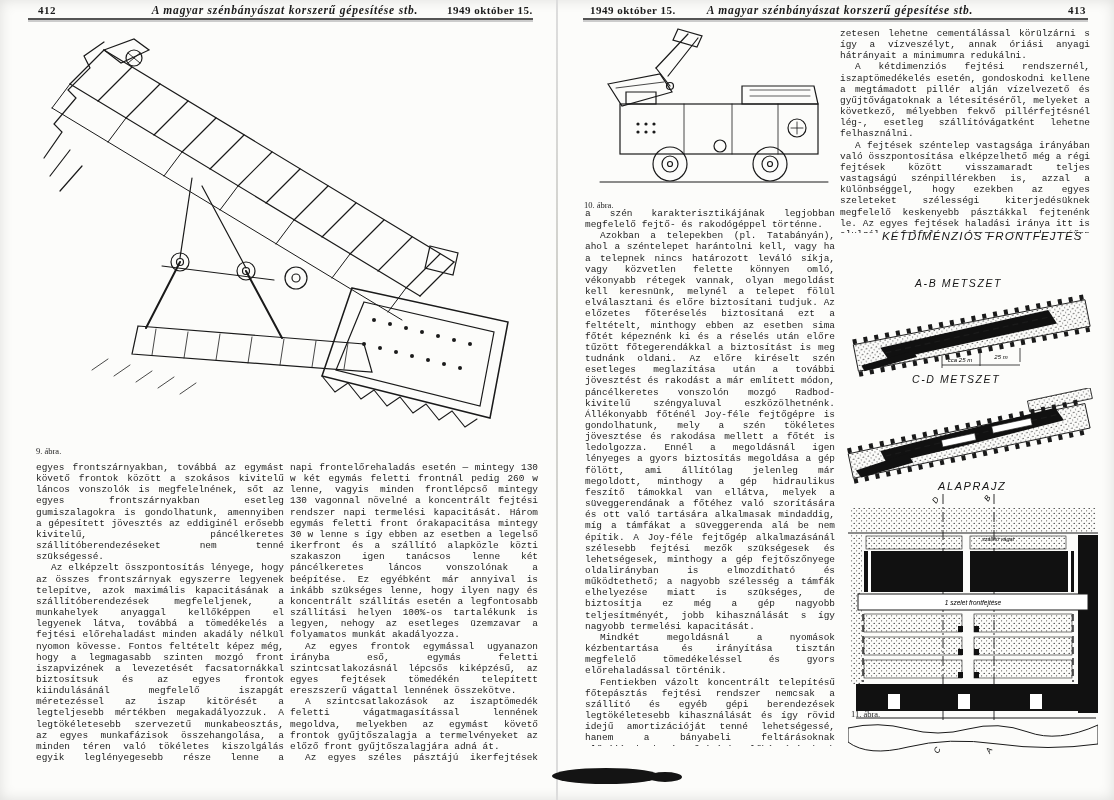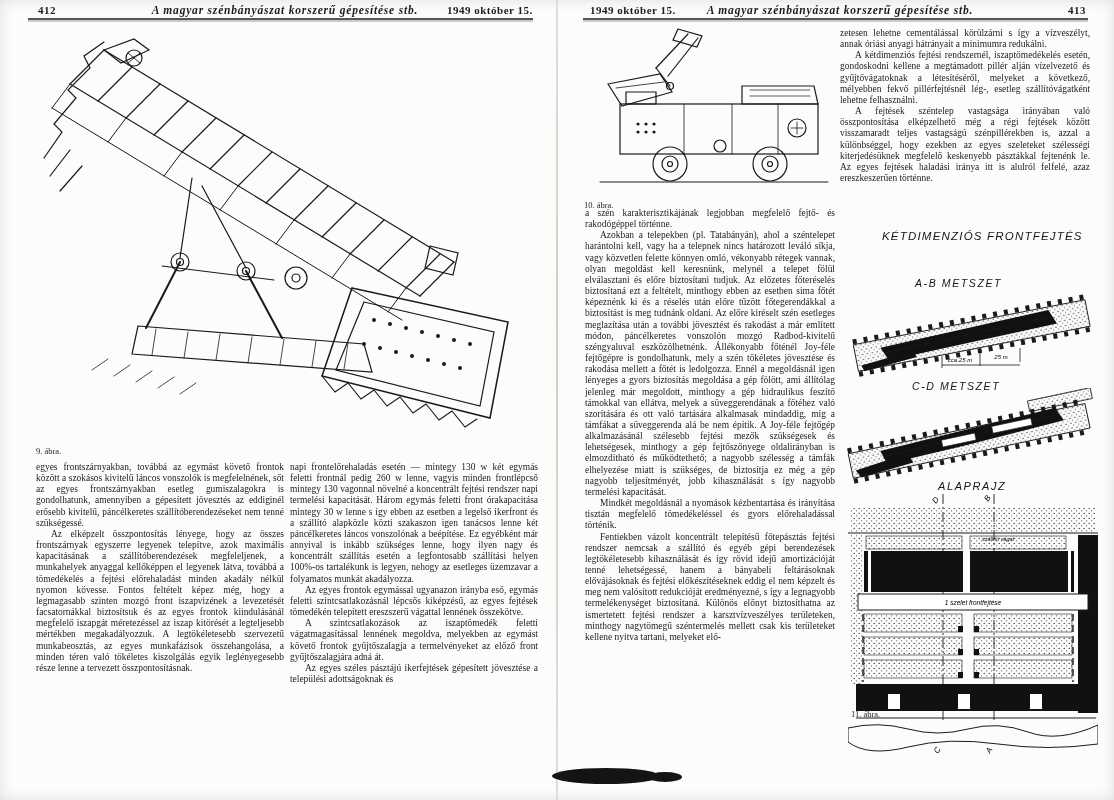--- a/index.html
+++ b/index.html
@@ -5,21 +5,21 @@
   html,body{margin:0;padding:0;background:#e8e8e4;}
   #canvas{position:relative;width:1114px;height:800px;background:#fcfcfa;overflow:hidden;
           box-shadow:inset 0 0 14px rgba(0,0,0,.12);font-family:"Liberation Serif",serif;color:#1c1c1c;}
   .gutter{position:absolute;left:556px;top:0;width:2px;height:800px;
           background:linear-gradient(180deg,#ddd,#cfcfc9 40%,#ddd);}
   .pnum,.pdate{position:absolute;top:4px;font:bold 11px "Liberation Serif",serif;letter-spacing:.5px;}
   .ptitle{position:absolute;top:4px;font:bold italic 11.5px "Liberation Serif",serif;letter-spacing:.8px;text-align:center;}
   .rule{position:absolute;height:2px;background:#555;box-shadow:0 2px 0 #ccc;}
   .figcap{position:absolute;font:8.5px "Liberation Serif",serif;color:#222;}
   .col{position:absolute;font-size:9.45px;line-height:11.15px;text-align:justify;overflow:hidden;}
-  .col p{margin:0;text-indent:15px;}
+  .col p{margin:0;text-indent:15px;font-family:Liberation Mono, monospace;}
   .col p.cont{text-indent:0;}
   .dlabel{position:absolute;font:italic 400 10.5px "Liberation Sans",sans-serif;
           letter-spacing:1.6px;color:#151515;white-space:nowrap;}
   .dlabel.big{font-size:11.5px;letter-spacing:1.2px;}
   svg{position:absolute;}
   .smudge{position:absolute;background:#141414;border-radius:50%;}
   line,path,polyline,rect.o,circle.o,polygon.o{stroke:#1a1a1a;fill:none;}
 </style>
 </head>
 <body>
@@ -174,21 +174,21 @@
         <polygon points="8,52 62,47 64,54 10,58" fill="#111"></polygon>
         <line x1="34" y1="44" x2="204" y2="40" stroke="#fff" stroke-width="1.4" stroke-dasharray="6 4"></line>
       </g>
       <g stroke="#1a1a1a" stroke-width=".8" fill="none">
         <path d="M92,64 v12 M130,60 v14 M170,56 v14 M92,73 H170"></path>
       </g>
       <text x="110" y="70" font-size="6" font-style="italic" text-anchor="middle" font-family="Liberation Sans, sans-serif">cca 25 m</text>
       <text x="151" y="67" font-size="6" font-style="italic" text-anchor="middle" font-family="Liberation Sans, sans-serif">25 m</text>
     </svg>
 
-    <span class="dlabel" style="left:912px;top:373px;margin-top:7px;">C-D METSZET</span>
+    <span class="dlabel" style="left:912px;top:373px;">C-D METSZET</span>
 
     <svg style="left:846px;top:388px;" width="250" height="100" viewBox="0 0 250 100">
       <g transform="rotate(-12 215 12)">
         <rect x="182" y="6" width="64" height="11" fill="url(#stipA)" stroke="#1a1a1a" stroke-width=".8"></rect>
       </g>
       <g transform="rotate(-12 125 52)">
         <rect x="2" y="40" width="242" height="25" fill="url(#stipA)" stroke="#1a1a1a" stroke-width=".9"></rect>
         <line x1="2" y1="37" x2="244" y2="37" stroke="#1a1a1a" stroke-width="5" stroke-dasharray="4 7"></line>
         <line x1="2" y1="68" x2="244" y2="68" stroke="#1a1a1a" stroke-width="5" stroke-dasharray="4 7"></line>
         <polygon points="34,44 150,40 214,38 220,52 120,56 38,58" fill="#111"></polygon>

